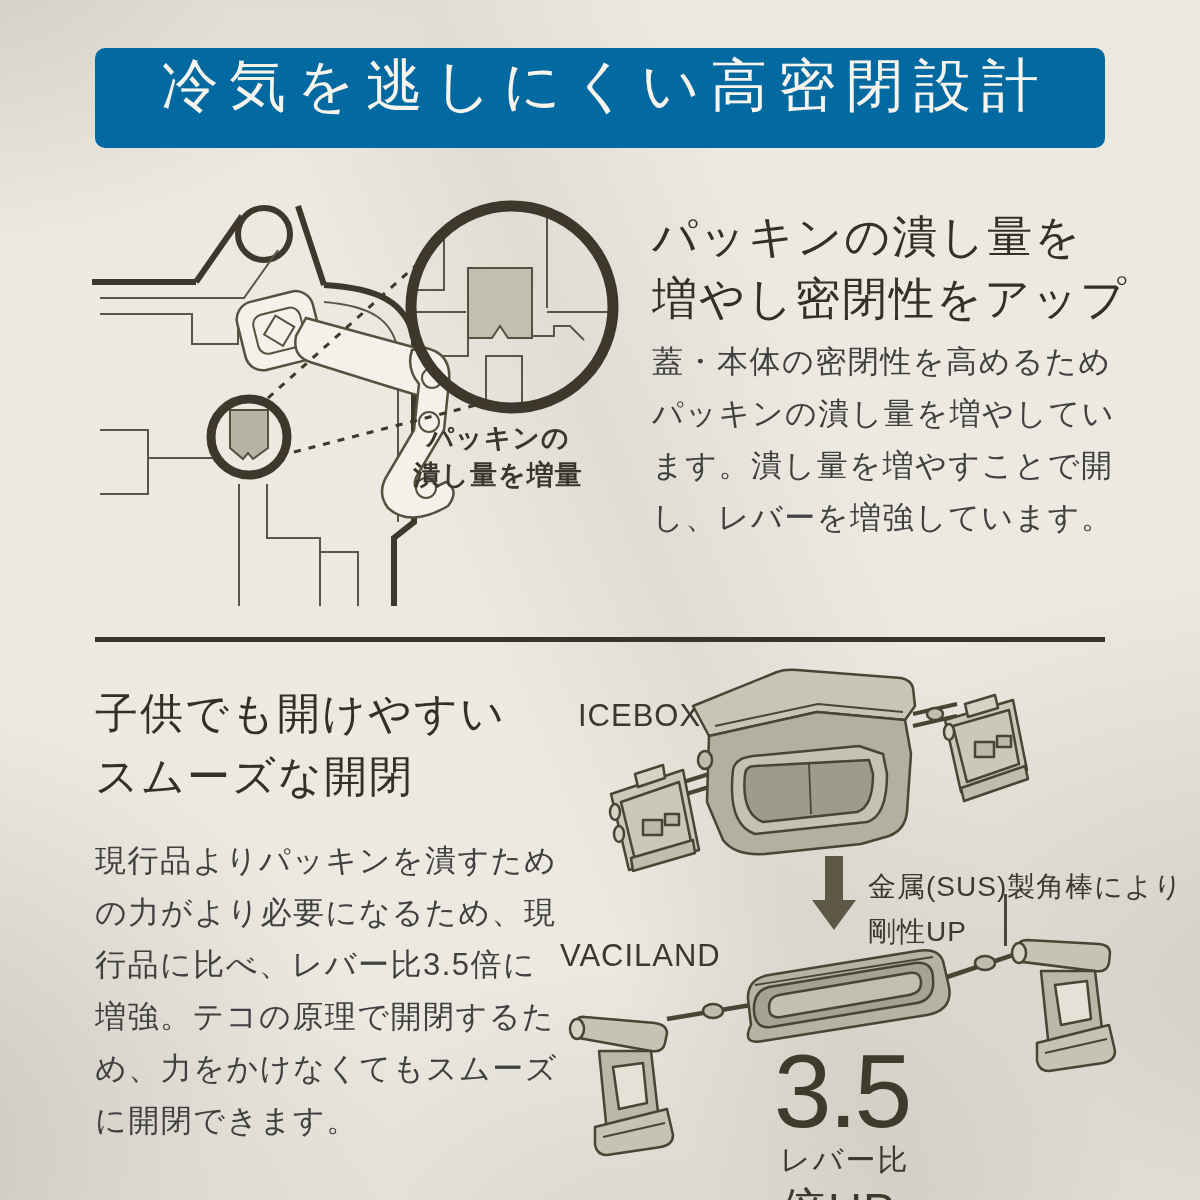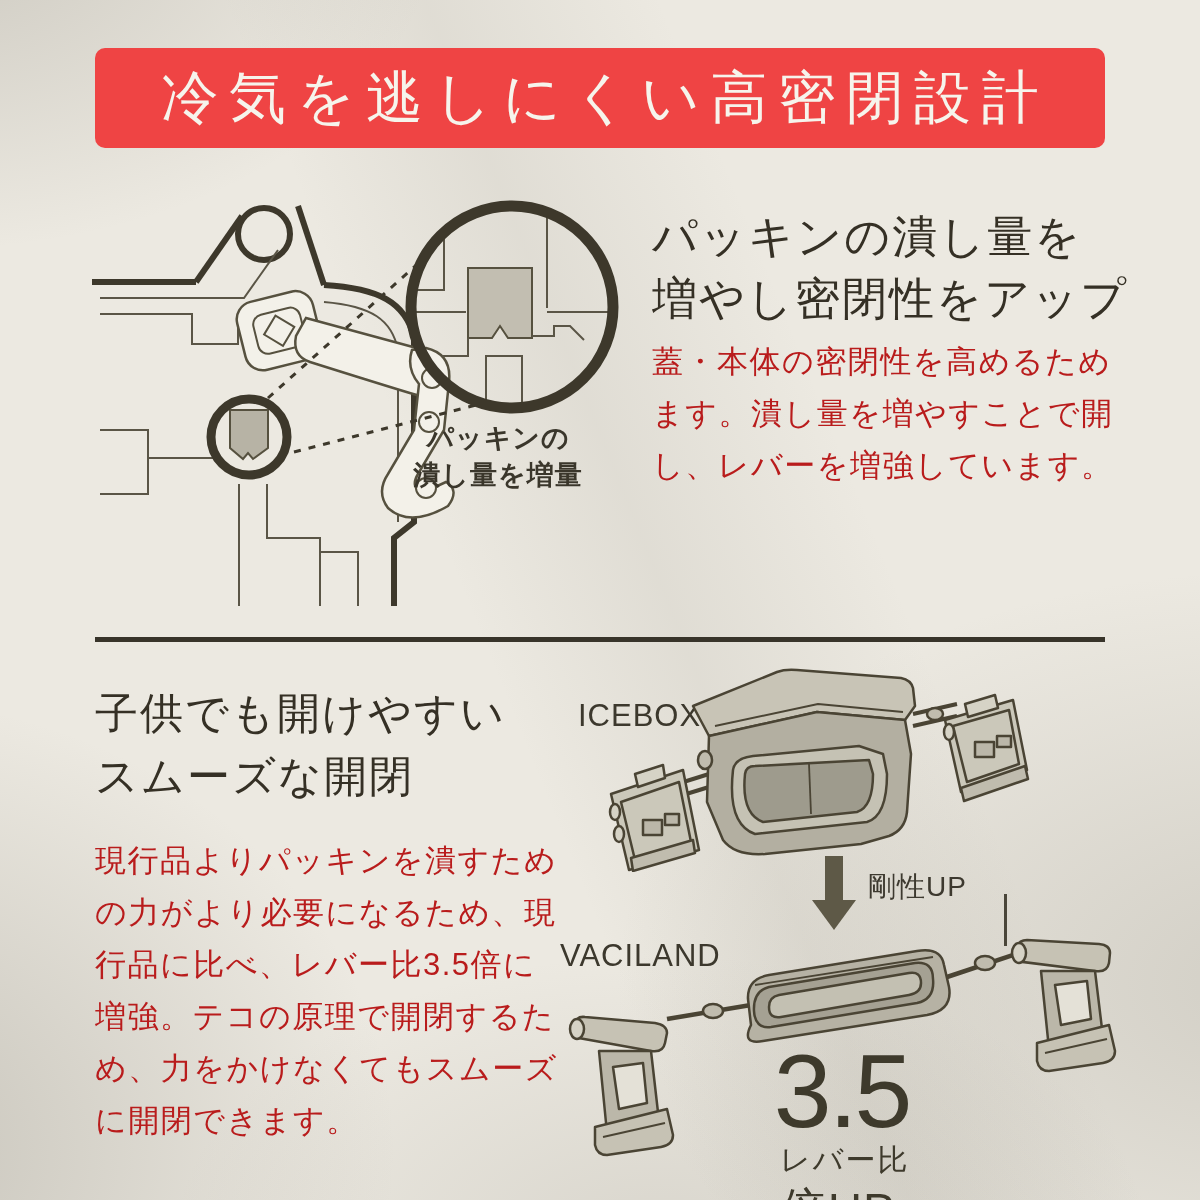--- a/index.html
+++ b/index.html
@@ -11,31 +11,31 @@
       radial-gradient(900px 760px at -12% 96%, rgba(138,134,122,.38), transparent 60%),
       radial-gradient(1050px 640px at 108% 82%, rgba(148,144,132,.30), transparent 65%),
       radial-gradient(700px 420px at 55% 104%, rgba(148,144,132,.22), transparent 70%),
       linear-gradient(68deg, transparent 42%, rgba(150,146,134,.14) 54%, transparent 68%),
       #ece9e1;
   }
   .abs{position:absolute;}
   
   .banner{
     left:95px;top:48px;width:1010px;height:100px;border-radius:10px;
-    background:#ef4444;display:flex;align-items:center;justify-content:center;
+    background:#0369a1;display:flex;justify-content:center;
   }
   .banner-title{
     font-family:"Liberation Serif","DejaVu Serif",serif;
     color:#f6f4ec;font-size:57px;letter-spacing:.19em;text-indent:.19em;
     white-space:nowrap;font-weight:500;
   }
   
   .h-big{color:#353025;font-weight:normal;letter-spacing:2px;white-space:nowrap;}
   .sealing-heading{left:652px;top:206px;font-size:45px;line-height:62px;}
-  .body-text{color:#b91c1c;font-size:31px;line-height:52px;letter-spacing:1.5px;white-space:nowrap;}
+  .body-text{color:#404040;font-size:31px;line-height:52px;letter-spacing:1.5px;white-space:nowrap;}
   .sealing-body{left:652px;top:336px;}
   
   .diagram-label{
     left:378px;top:420px;width:240px;text-align:center;
     color:#3a362b;font-size:27px;font-weight:bold;line-height:37px;letter-spacing:1px;
   }
   
   .divider{left:95px;top:637px;width:1010px;height:5px;background:#38342a;}
   
   .lever-heading{left:95px;top:682px;font-size:43px;line-height:63px;}
@@ -129,20 +129,21 @@
   <div>潰し量を増量</div>
 </div>
 
 <div class="abs h-big sealing-heading">
   <div>パッキンの潰し量を</div>
   <div>増やし密閉性をアップ</div>
 </div>
 
 <div class="abs body-text sealing-body">
   <div>蓋・本体の密閉性を高めるため</div>
+  <div>パッキンの潰し量を増やしてい</div>
   <div>ます。潰し量を増やすことで開</div>
   <div>し、レバーを増強しています。</div>
 </div>
 
 <div class="abs divider"></div>
 
 <div class="abs h-big lever-heading">
   <div>子供でも開けやすい</div>
   <div>スムーズな開閉</div>
 </div>
@@ -198,20 +199,21 @@
     <rect x="392" y="74" width="14" height="11" fill="#bbb7a9"></rect>
     <path d="M356,126 L420,104 L423,117 L359,139 Z" fill="#c0bcae"></path>
   </g>
 </svg>
 
 <div class="abs down-arrow">
   <div class="shaft"></div>
     <div class="head"></div>
 </div>
 <div class="abs annotation">
+  <div>金属(SUS)製角棒により</div>
   <div>剛性UP</div>
 </div>
 <div class="abs leader-line"></div>
 
 <div class="abs product-label vaciland-label">VACILAND</div>
 
 <svg class="abs" style="left:555px;top:905px;" width="575" height="270" viewBox="0 0 575 270" stroke="#4a4434" stroke-width="2.5" stroke-linejoin="round">
 
   <g>
     <path d="M20,118 Q14,124 18,132 L96,146 Q108,148 110,138 L112,128 Q112,120 100,118 L30,112 Q22,111 20,118 Z" fill="#c6c2b4"></path>

